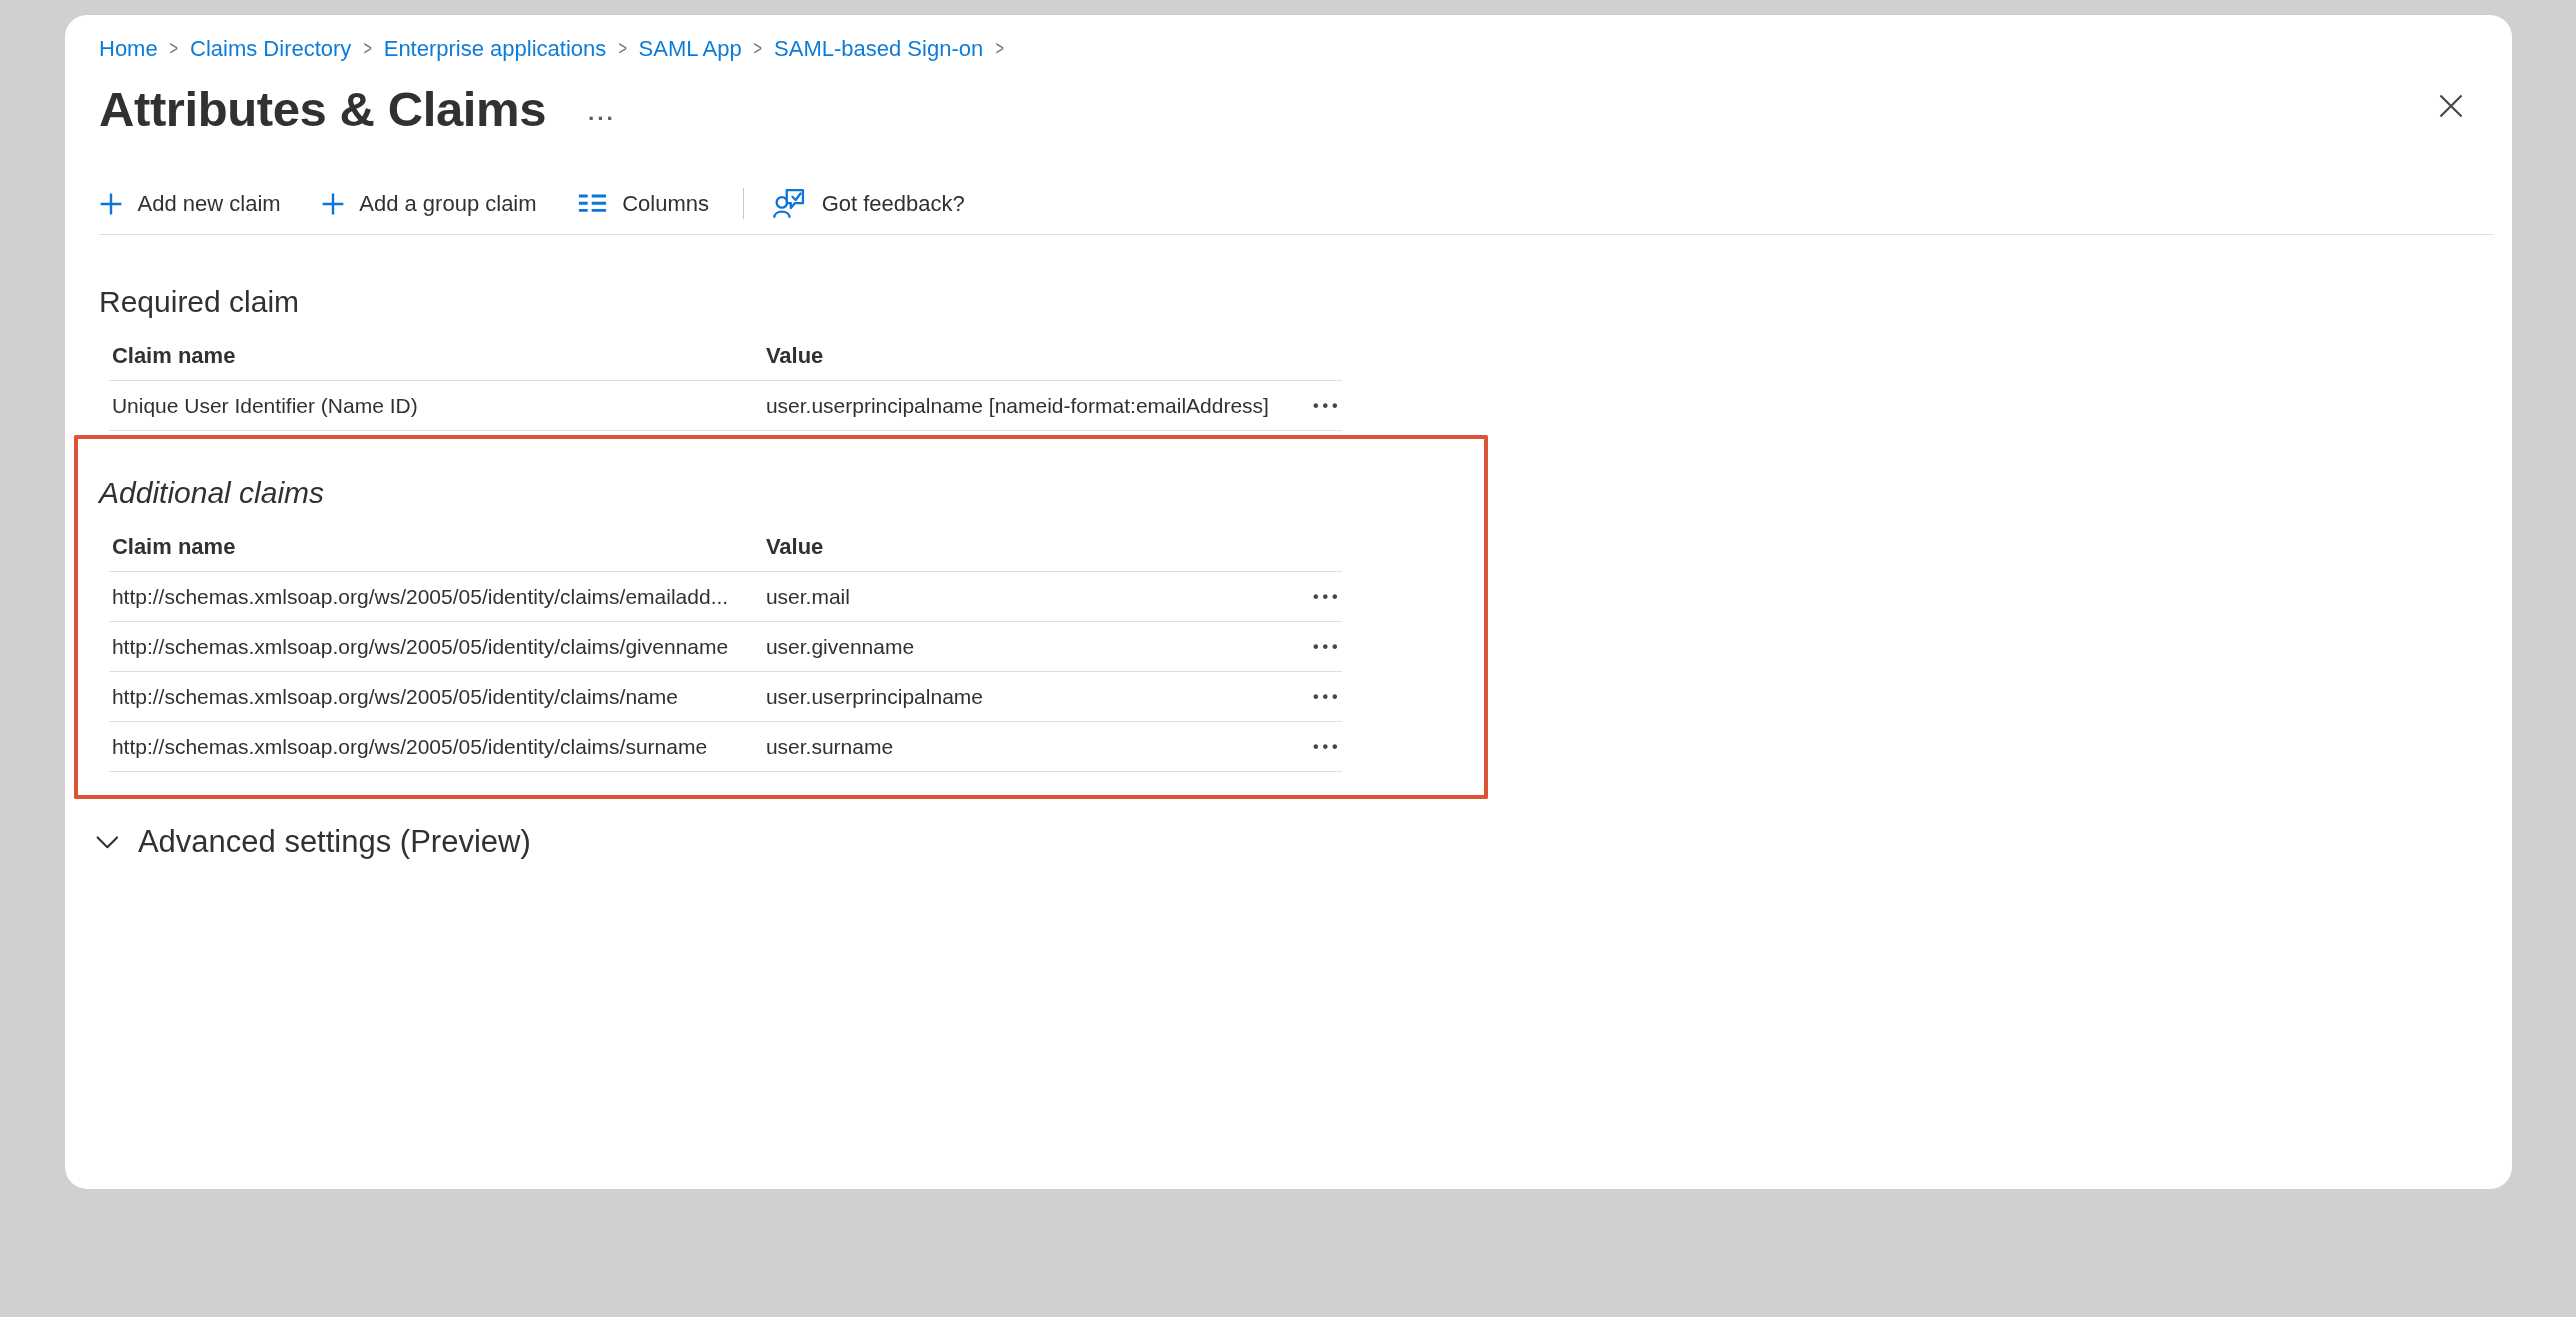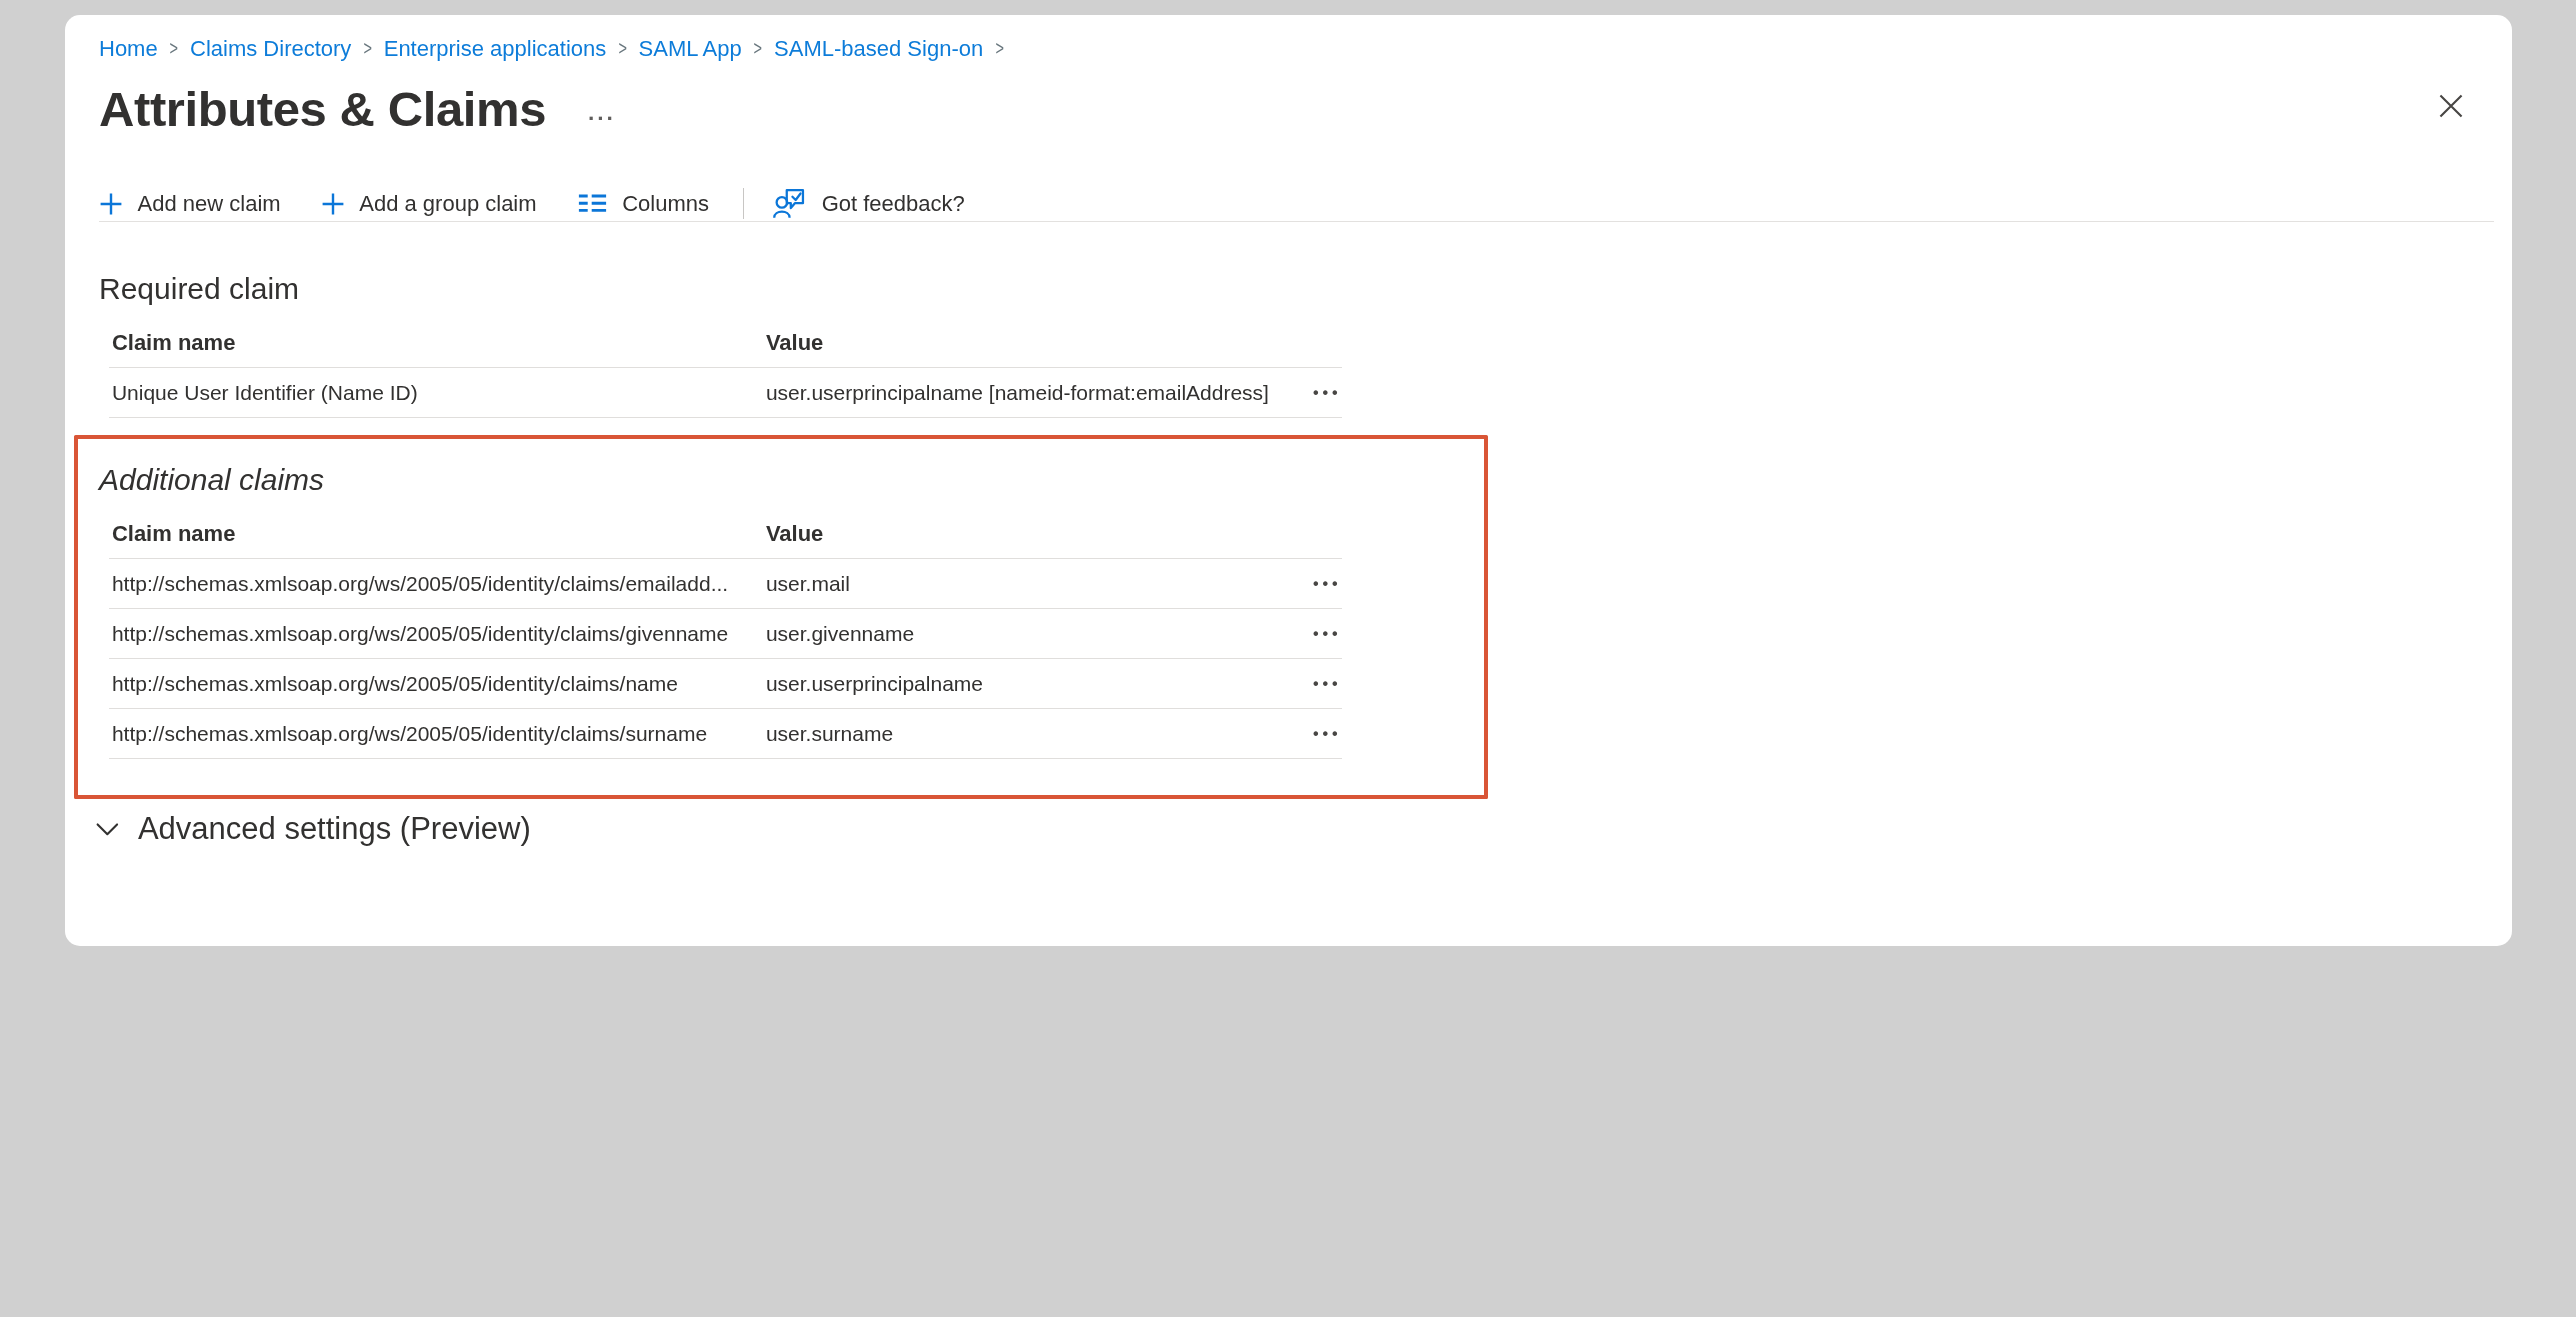--- a/index.html
+++ b/index.html
@@ -7,23 +7,23 @@
   body {
     background: #d0d0d0;
     font-family: "Liberation Sans", sans-serif;
     color: #323130;
     position: relative;
     overflow: hidden;
   }
   .card {
     position: absolute;
     left: 65px; top: 15.4px;
-    width: 2447px; height: 931px;
+    width: 2447px; height: 1174px;
     background: #ffffff;
-    border-radius: 15px;
+    border-radius: 22px;
   }
   .card-inner { padding: 20px 0 0 34px; position: relative; height: 100%; }
 
   
   .breadcrumb { display: flex; align-items: center; font-size: 22px; line-height: 27.5px; }
   .crumb { color: #0d7cd9; text-decoration: none; cursor: pointer; }
   .crumb-sep { color: #68767d; font-size: 19.4px; margin: 0 10.5px; transform: scaleX(0.75); display: inline-block; }
 
   
   .title-row { display: flex; align-items: flex-end; margin-top: 18px; }
@@ -34,20 +34,21 @@
     position: absolute; top: 71px; right: 42px;
     width: 39px; height: 39px;
     display: flex; align-items: center; justify-content: center;
     cursor: pointer; background: none; border: none;
   }
 
   
   .toolbar {
     display: flex; align-items: center;
     margin-top: 50px; margin-right: 18px;
+    padding-bottom: 13px;
     border-bottom: 1.6px solid #e3e1df;
     font-size: 22px;
   }
   .tb-item { display: flex; align-items: center; gap: 14.6px; margin-right: 40px; cursor: pointer; background: none; border: none; font-size: 22px; color: #323130; font-family: inherit; }
   .tb-sep { width: 1.6px; height: 31px; background: #c8c6c4; margin: 0 29px 0 -6.5px; }
 
   
   .section-heading { font-size: 30px; font-weight: 400; color: #323130; }
   .required-heading { margin-top: 50px; }
   .additional-heading { margin-top: 45px; font-style: italic; }

